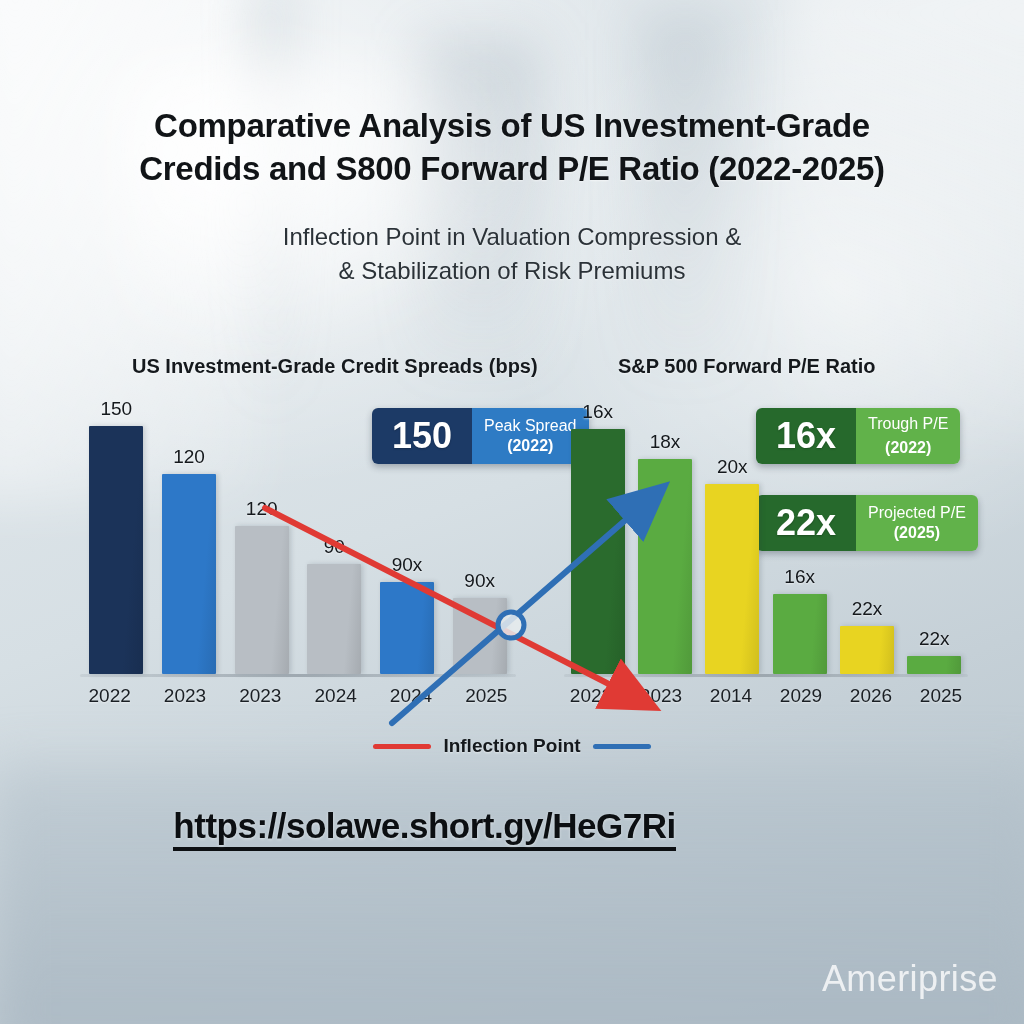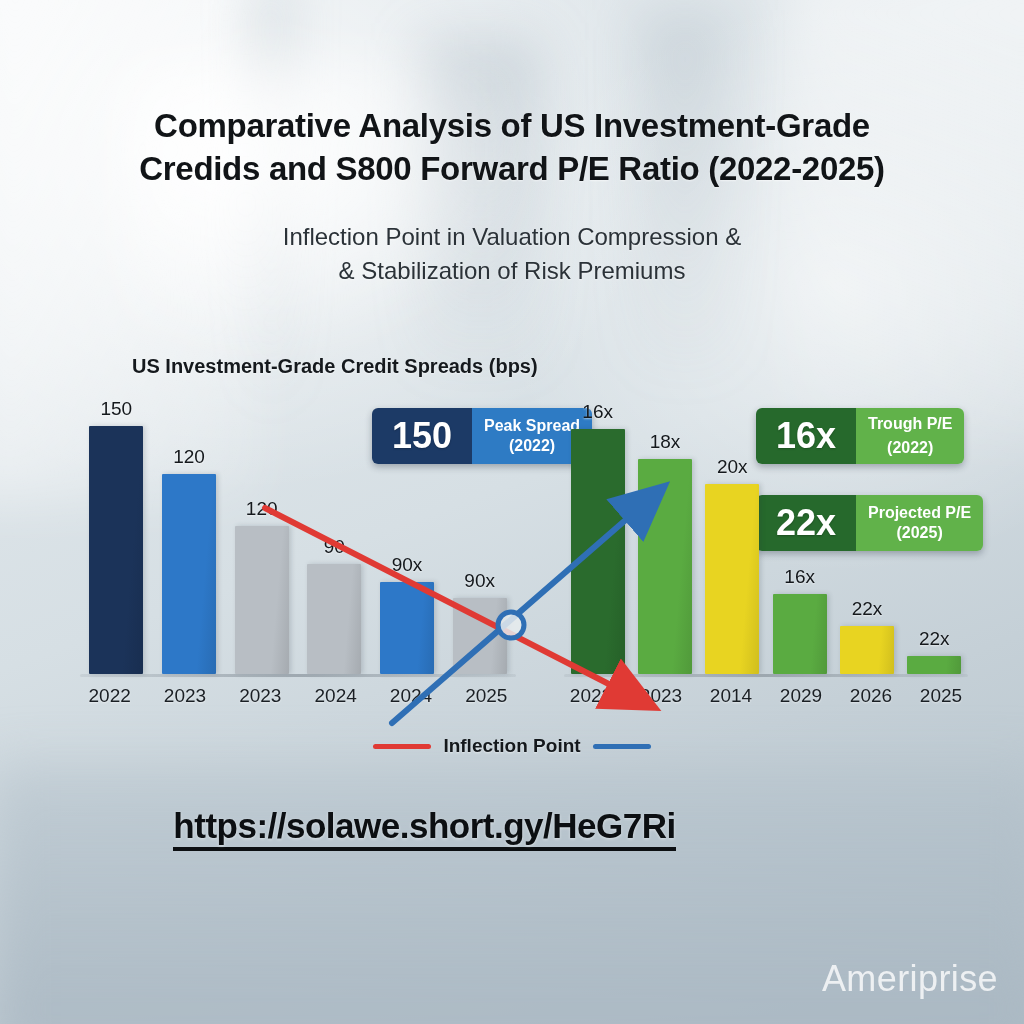--- a/index.html
+++ b/index.html
@@ -113,21 +113,21 @@
   .badge-num {
     display: flex; align-items: center; justify-content: center;
     font-size: 36px; font-weight: bold; color: #ffffff;
     padding: 0 14px; min-width: 72px;
     text-shadow: 0 1px 2px rgba(0,0,0,0.25);
   }
   .badge-text {
     display: flex; flex-direction: column; align-items: center; justify-content: center;
     padding: 6px 12px; color: #ffffff; line-height: 20px;
   }
-  .badge-text .t1 { font-size: 16px; font-weight: bold; white-space: nowrap; }
+  .badge-text .t1 { font-size: 16px; font-weight: normal; white-space: nowrap; }
   .badge-text .t2 { font-size: 16px; font-weight: bold; }
 
   #badge-peak      { left: 300px; top: 53px; height: 56px; }
   #badge-trough    { left: 200px; top: 53px; height: 56px; }
   #badge-projected { left: 200px; top: 140px; height: 56px; }
 
   
   #overlay { position: absolute; left: 0; top: 0; width: 1024px; height: 1024px; pointer-events: none; }
 
   
@@ -227,20 +227,21 @@
         <div class="xlabel">2022</div>
         <div class="xlabel">2023</div>
         <div class="xlabel">2023</div>
         <div class="xlabel">2024</div>
         <div class="xlabel">2024</div>
         <div class="xlabel">2025</div>
       </div>
   </div>
 
   <div class="panel" id="panel-right">
+    <div class="panel-title">S&amp;P 500 Forward P/E Ratio</div>
 
     <div class="badge" id="badge-trough">
       <div class="badge-num" style="background: rgb(38, 105, 44);">16x</div>
       <div class="badge-text" style="background: rgb(97, 178, 74); justify-content: space-between;">
         <span class="t1">Trough P/E</span>
         <span class="t2">(2022)</span>
       </div>
     </div>
 
     <div class="badge" id="badge-projected">

